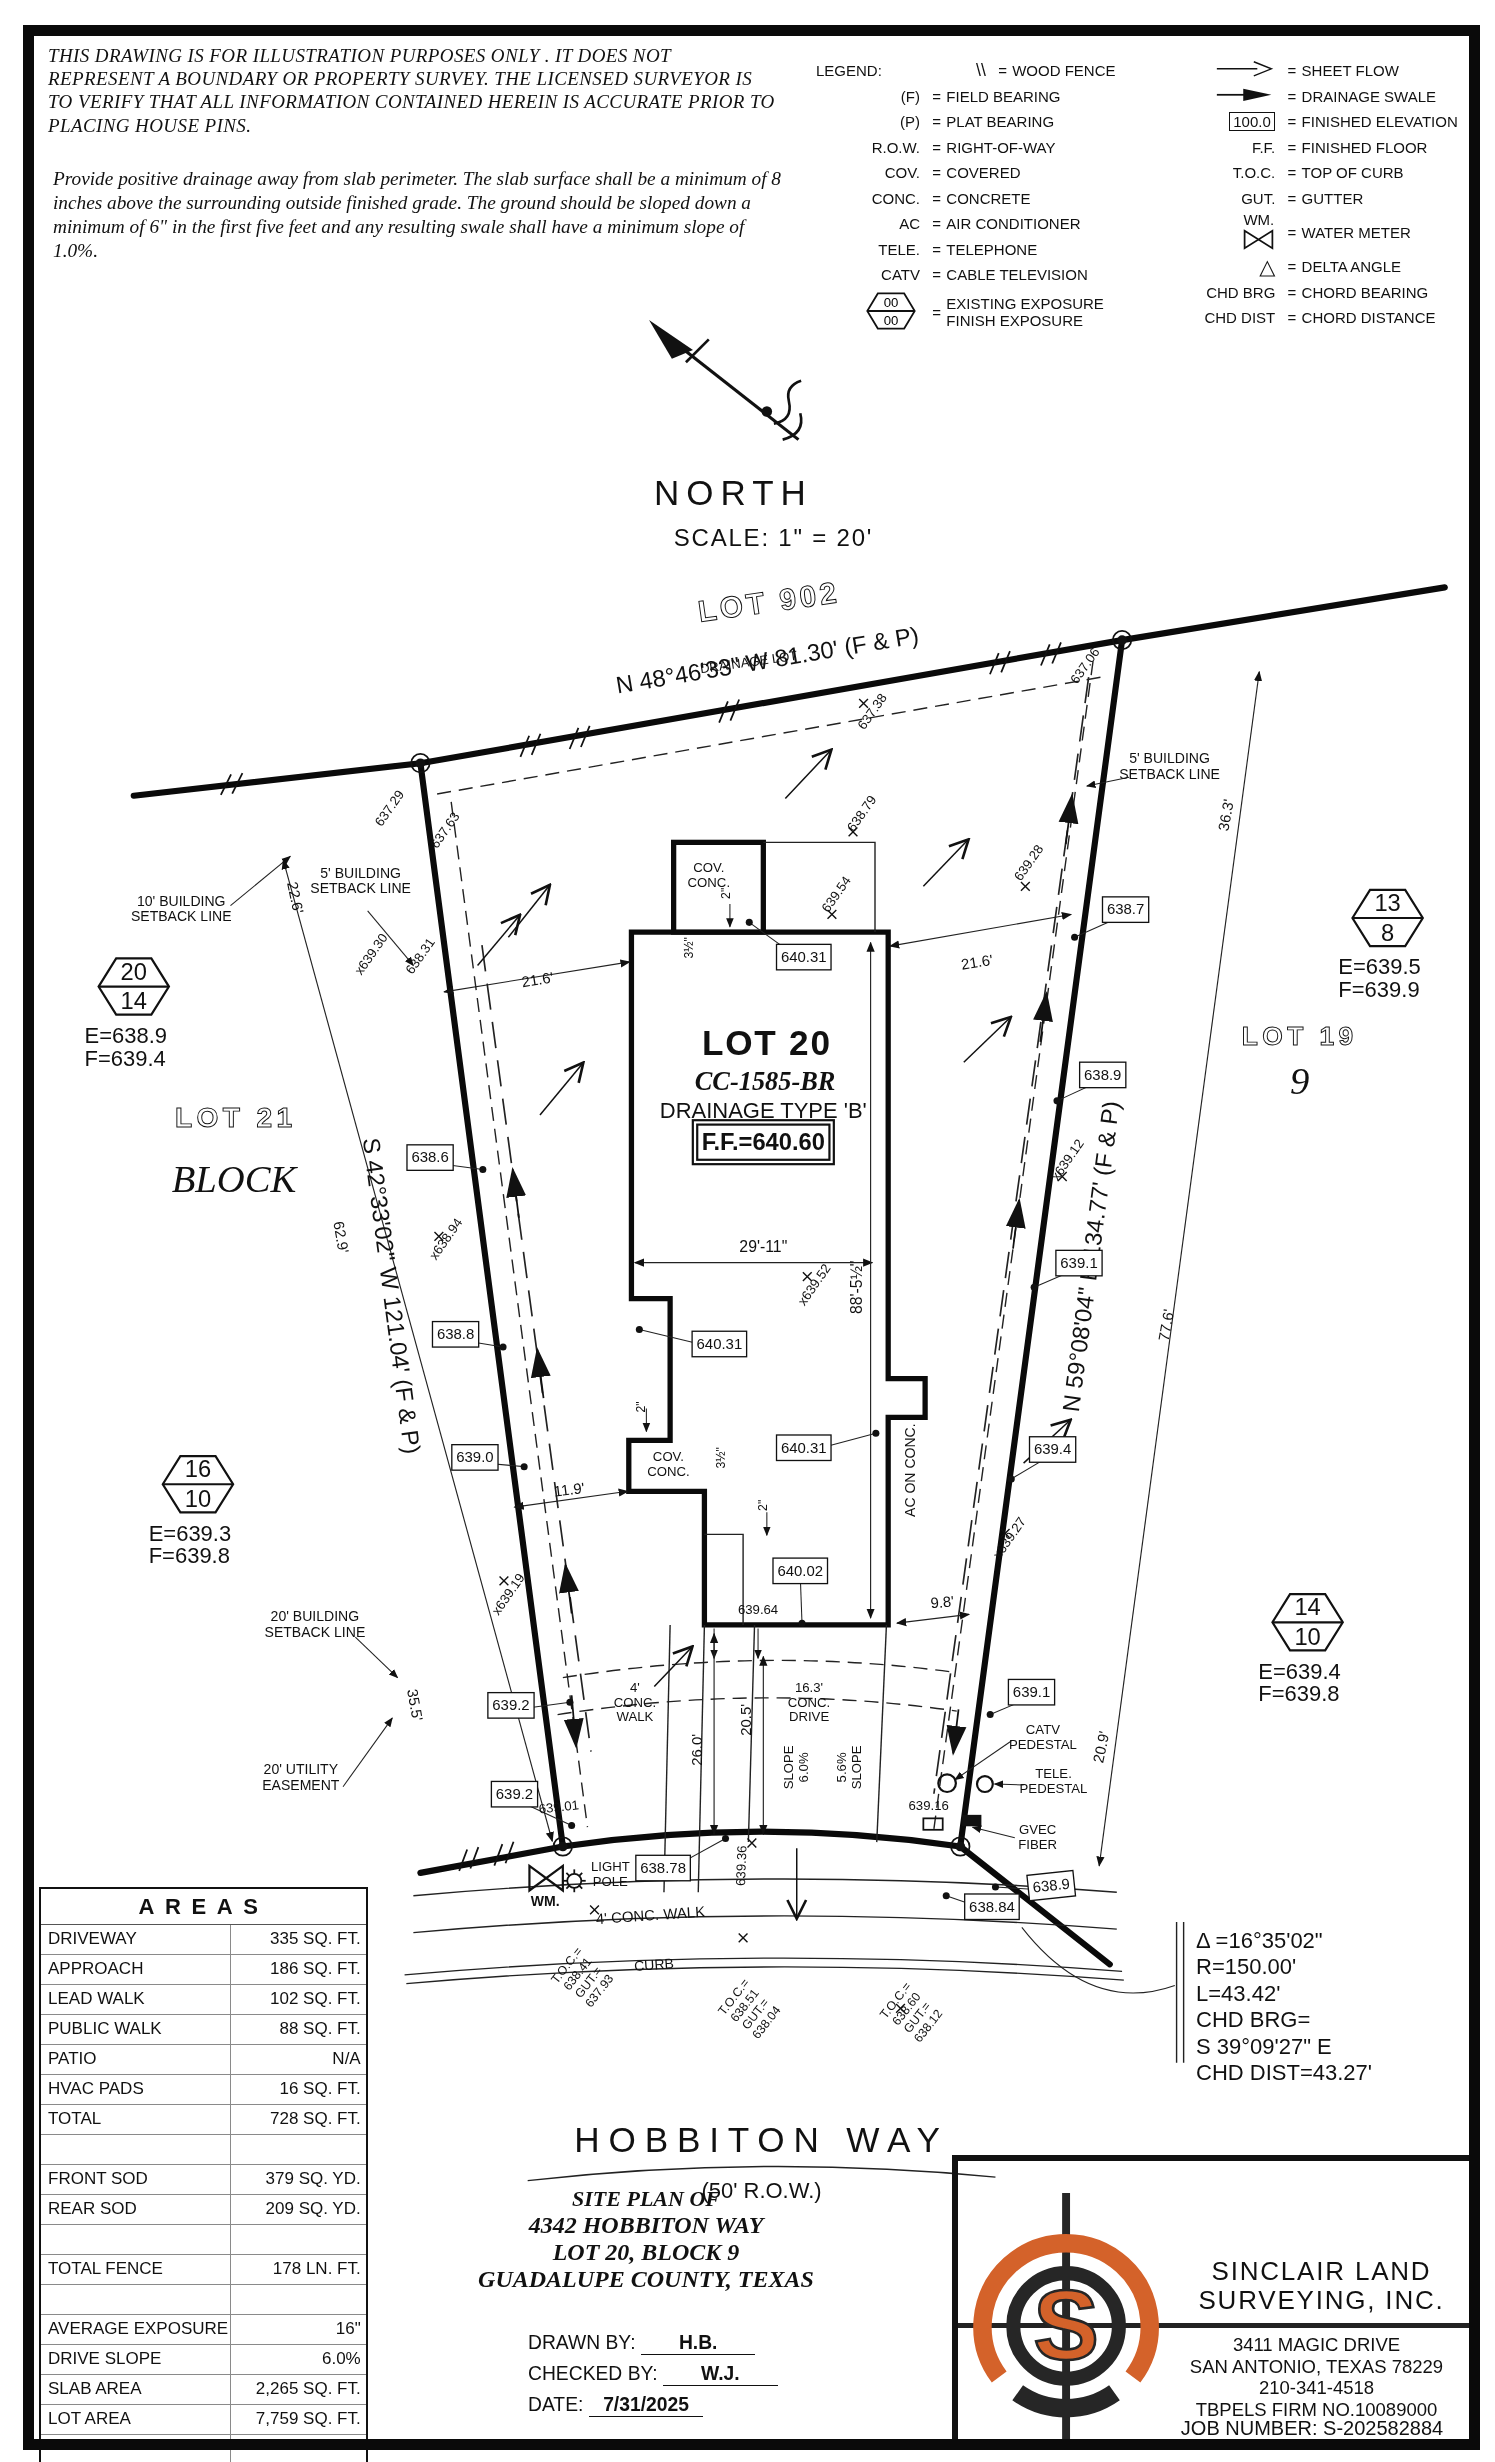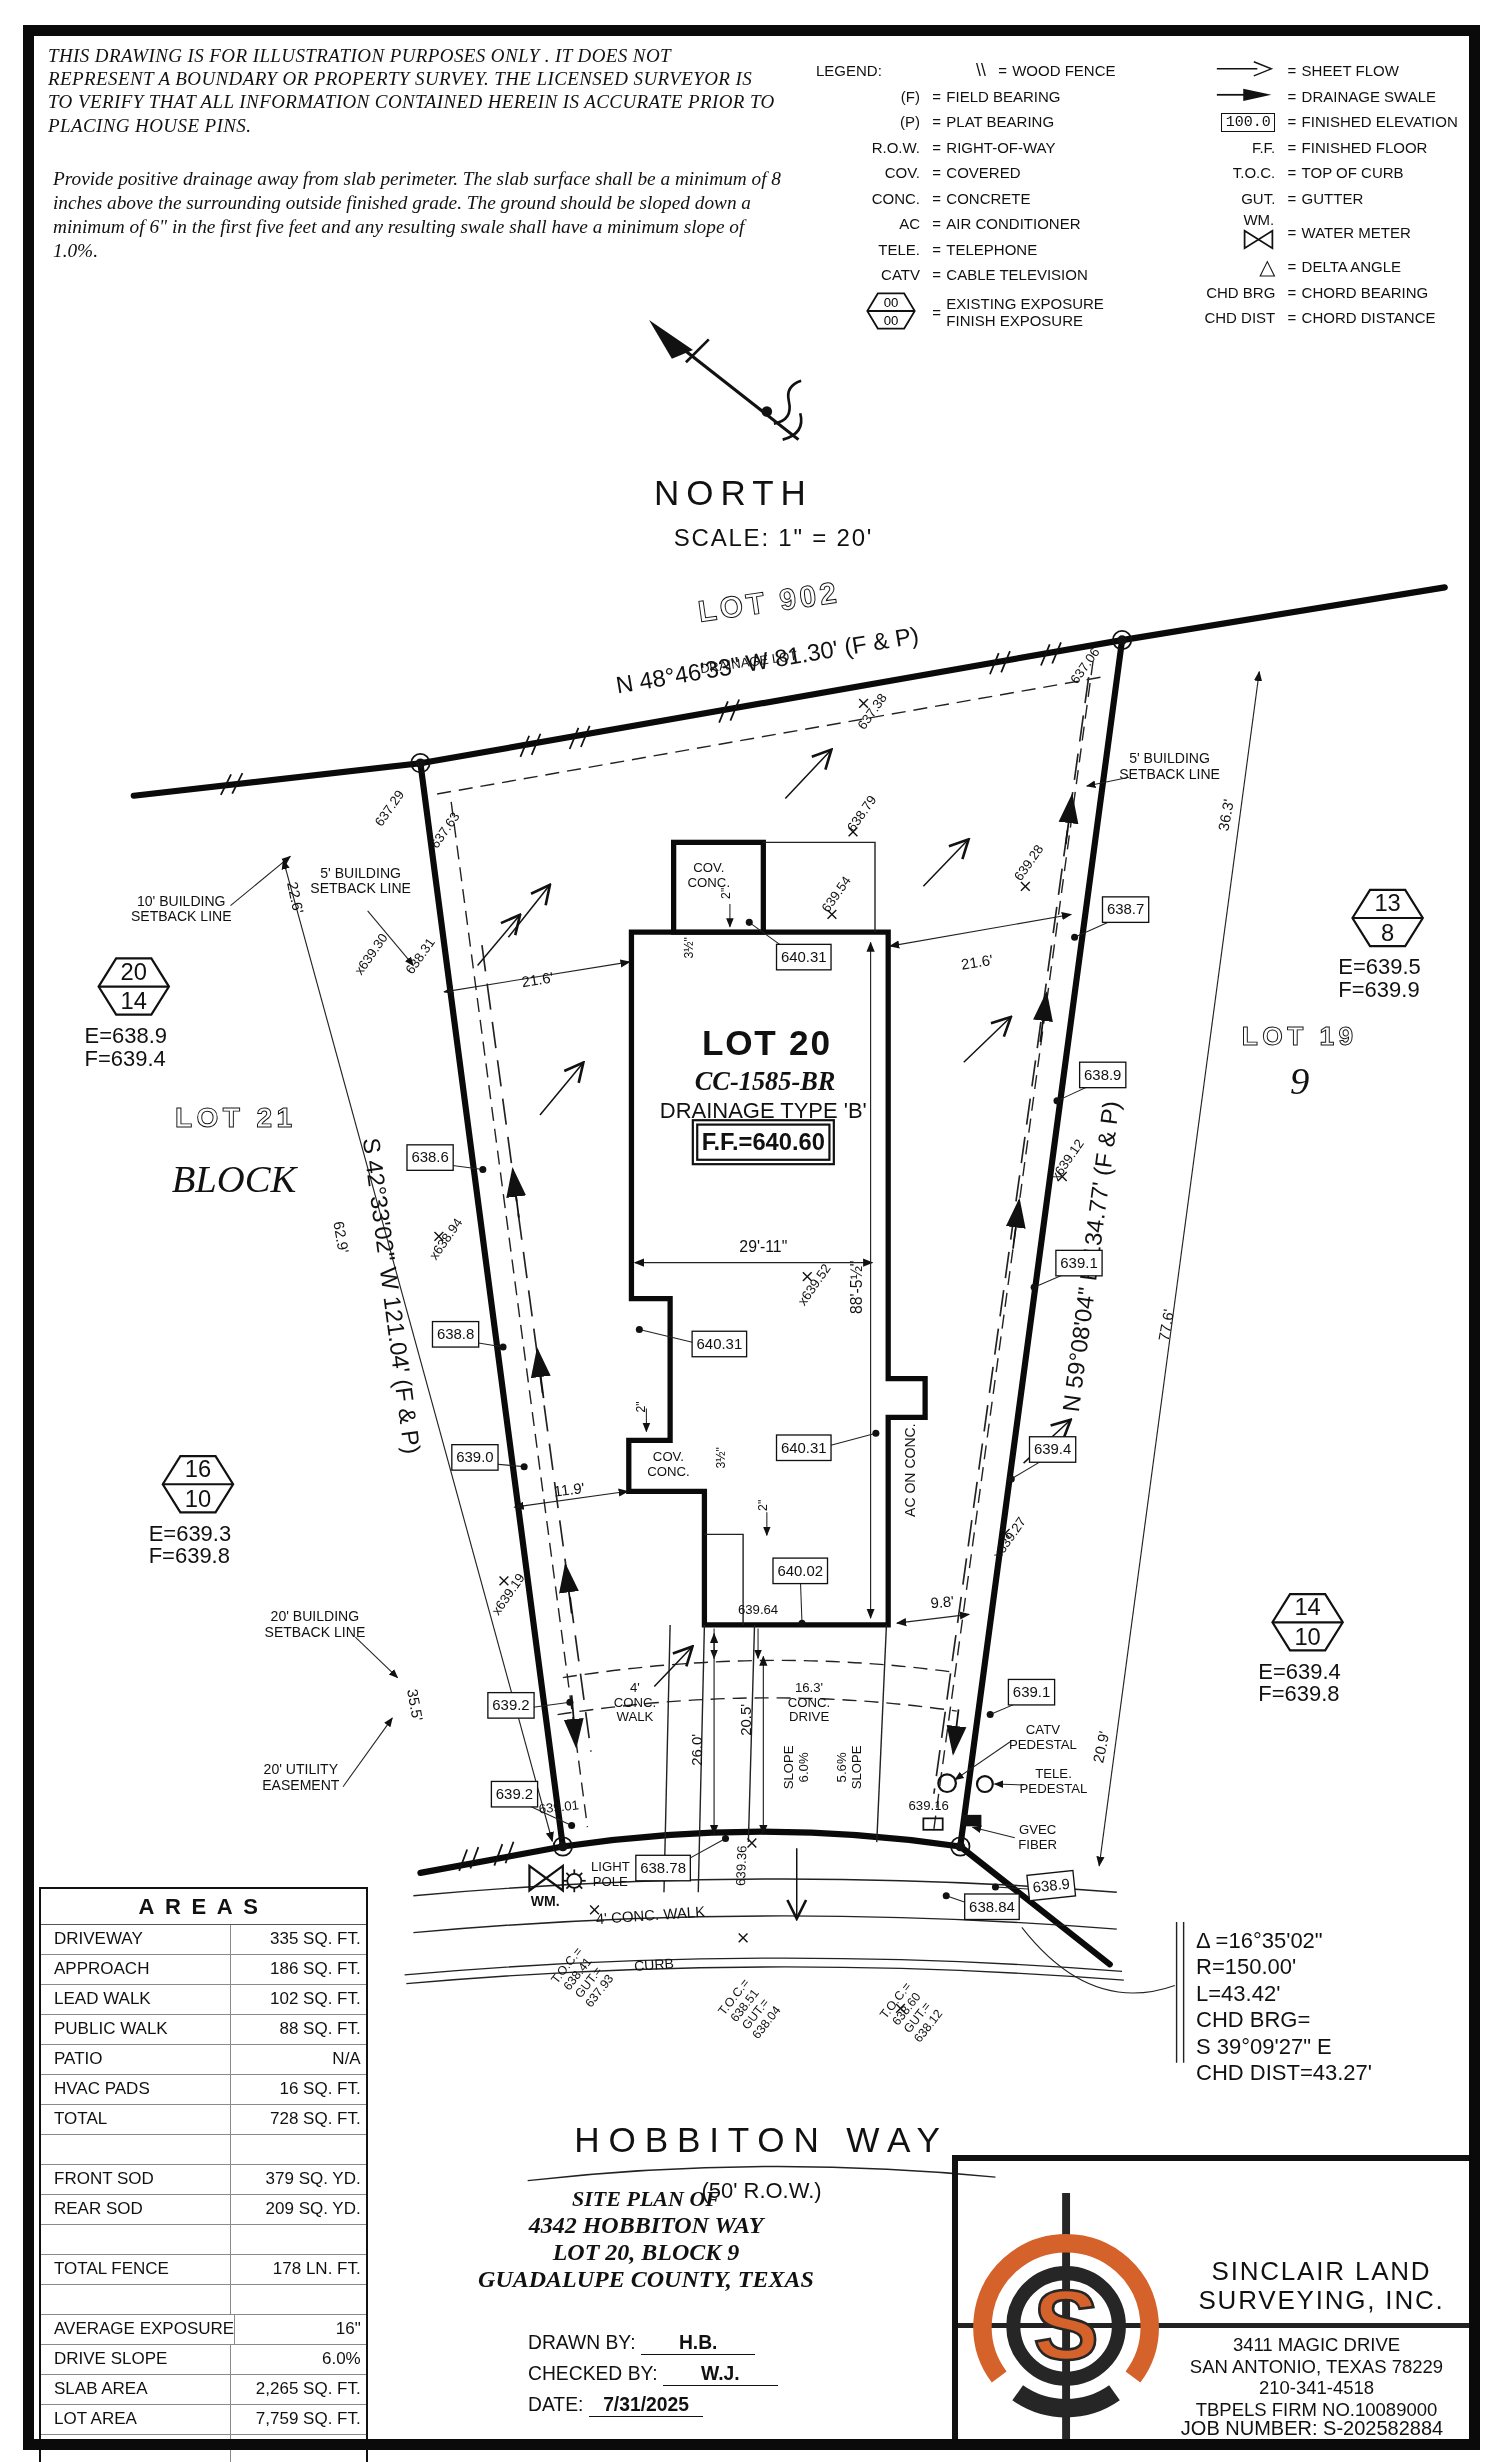--- a/index.html
+++ b/index.html
@@ -14,30 +14,30 @@
              font-size:19.3px;line-height:1.25;}
   .utilnote{left:53px;top:264px;width:580px;font-family:"Liberation Serif",serif;font-style:italic;
             font-weight:700;font-size:18.5px;line-height:1.3;letter-spacing:0.4px;}
   
   .legend{left:816px;top:58px;width:653px;font-size:15px;z-index:3;}
   .legend .cols{display:flex;gap:5.3px;}
   .lrow{display:flex;align-items:center;min-height:25.5px;}
   .lsym{width:104px;text-align:right;padding-right:7px;flex:none;white-space:pre;}
   .leq{width:19.3px;flex:none;text-align:center;}
   .llab{white-space:pre-line;line-height:1.15;}
-  .elevbox{border:1.3px solid #111;padding:0 3.5px;font-family:Liberation Mono, monospace;}
+  .elevbox{border:1.3px solid #111;padding:0 3.5px;}
   .colL{width:350px;}.colR{width:295px;}
   
   .northlbl{left:654px;top:473px;width:237px;text-align:left;font-size:35px;letter-spacing:7px;}
   .scalelbl{left:602px;top:524px;width:343px;text-align:center;font-size:24px;letter-spacing:1.8px;}
   
   .areas{left:39px;top:1887px;width:325px;border:2.2px solid #111;background:#fff;z-index:3;}
   .areas .ttl{text-align:center;font-size:22px;font-weight:700;letter-spacing:10.6px;padding:5.3px 0 3.5px 0;border-bottom:1.8px solid #555;}
   .arow{display:flex;border-bottom:1.4px solid #8a8a8a;height:29px;align-items:center;font-size:17px;}
-  .arow .al{flex:1;padding-left:13px;white-space:nowrap;}
+  .arow .al{flex:1;padding-left:7px;white-space:nowrap;}
   .arow .av{width:130px;text-align:right;padding-right:5.3px;border-left:1.4px solid #8a8a8a;
             height:100%;display:flex;align-items:center;justify-content:flex-end;white-space:nowrap;}
   
   .curve{left:1196px;top:1928px;font-size:22px;line-height:1.2;white-space:pre;z-index:3;}
   
   .tblock{left:378px;top:2186px;width:536px;text-align:center;font-family:"Liberation Serif",serif;
           font-style:italic;font-weight:700;z-index:3;}
   .tblock .t1{font-size:22px;}.tblock .t2{font-size:24px;}.tblock .t3{font-size:24px;}
   .tblock .t4{font-size:33px;letter-spacing:0.9px;}.tblock .t5{font-size:24px;}
   .sign{left:528px;top:2332px;width:299px;font-size:19.3px;z-index:3;}

